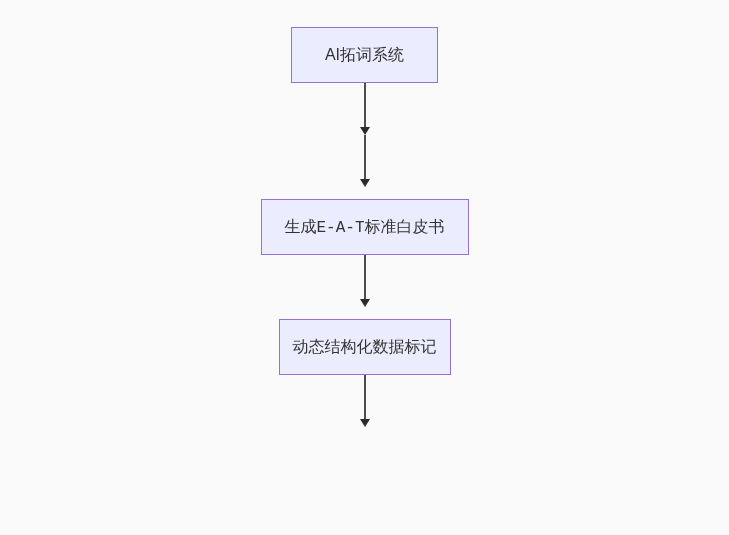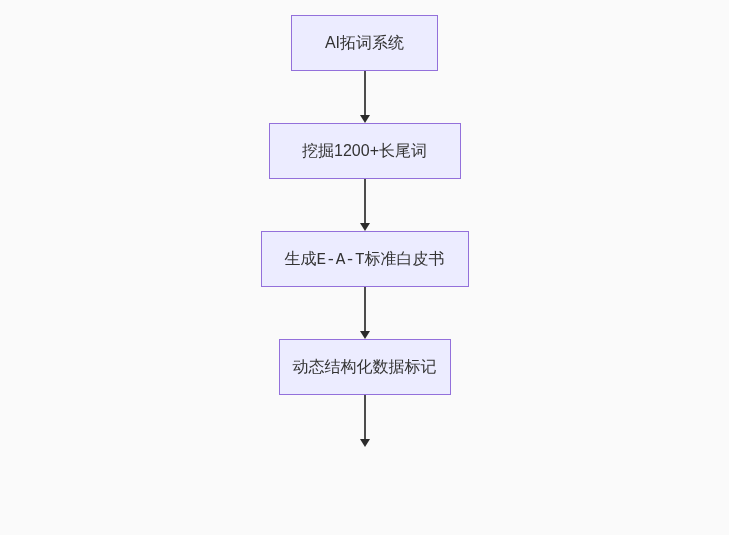--- a/index.html
+++ b/index.html
@@ -28,20 +28,21 @@
     height: 56px;
     background: #ECECFF;
     border: 1.5px solid #9370DB;
     color: #333333;
     font-size: 16px;
     display: flex;
     align-items: center;
     justify-content: center;
     text-align: right;
     flex: 0 0 auto;
+    margin-top: 12px;
   }
   .node.n1 { width: 147px; }
   .node.n2 { width: 192px; }
   .node.n3 { width: 208px; font-family: Liberation Mono, monospace; }
   .node.n4 { width: 172px; }
   .node.n5 { width: 234px; }
   .arrow {
     position: relative;
     width: 14px;
     height: 52px;
@@ -75,23 +76,20 @@
 
   <div class="node n1">
     <span>AI拓词系统</span>
   </div>
 
   <div class="arrow">
     <div class="line"></div>
     <div class="head"></div>
   </div>
 
-  <div class="node n2">
-    <span>挖掘1200+长尾词</span>
-  </div>
 
   <div class="arrow">
     <div class="line"></div>
     <div class="head"></div>
   </div>
 
   <div class="node n3">
     <span>生成E-A-T标准白皮书</span>
   </div>
 

